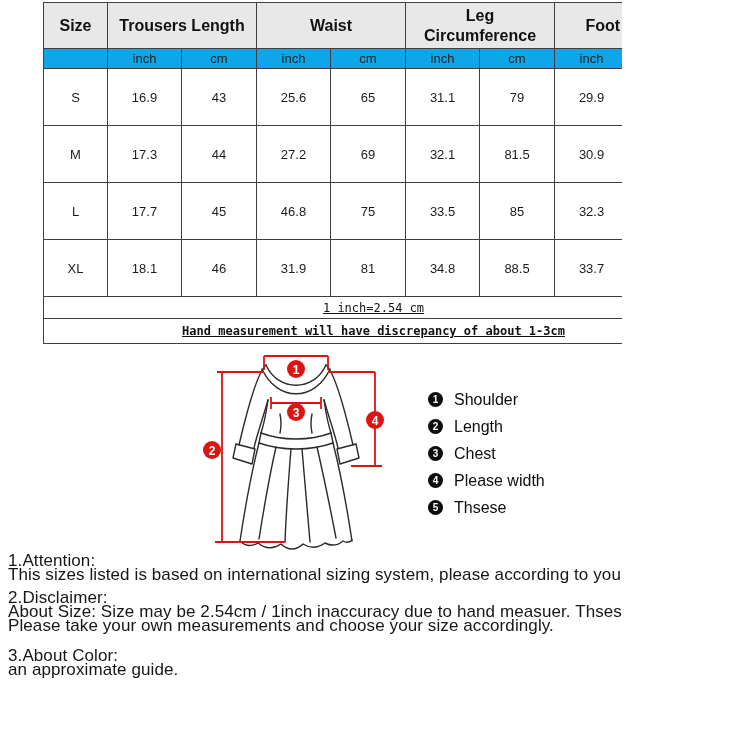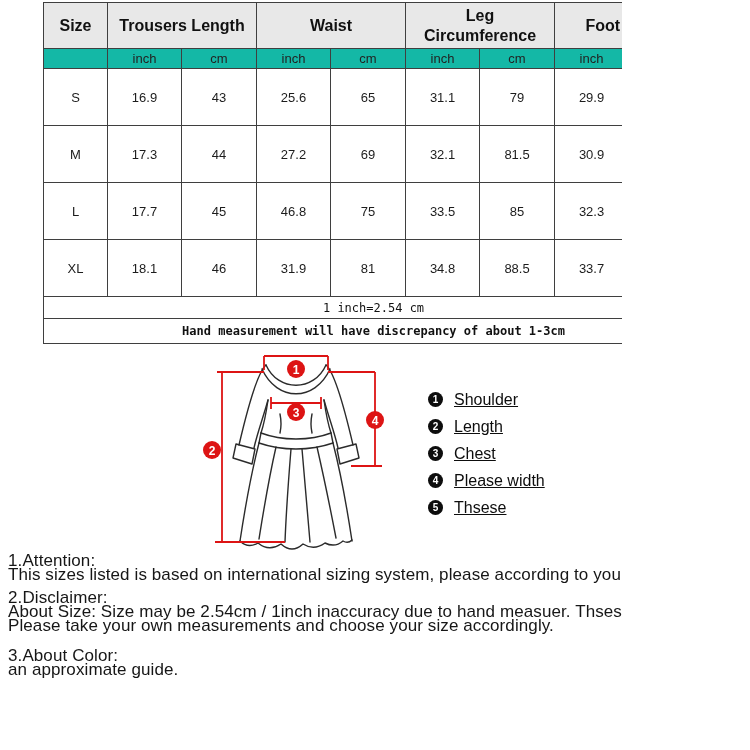--- a/index.html
+++ b/index.html
@@ -12,40 +12,40 @@
     position:absolute; left:43px; top:2px; width:660px;
     border-collapse:collapse; table-layout:fixed;
   }
   table.size-table th, table.size-table td {
     border:1px solid #3f3f3f; text-align:center; vertical-align:middle;
     font-family:"Liberation Sans", sans-serif; overflow:hidden;
   }
   tr.head-row { height:46px; }
   tr.head-row th { background:#e8e8e8; font-size:16px; font-weight:bold; color:#111; line-height:1.2; padding:0 4px; }
   tr.unit-row { height:20px; }
-  tr.unit-row td { background:#14b8a6; font-size:13px; color:#222; }
+  tr.unit-row td { background:#0ea5e9; font-size:13px; color:#222; }
   tr.data-row { height:57px; }
   tr.data-row td { font-size:13px; color:#1c1c1c; background:#fff; }
   tr.foot-row-1 { height:22px; }
   tr.foot-row-2 { height:25px; }
-  tr.foot-row-1 td, tr.foot-row-2 td { background:#fff; font-family:"DejaVu Sans Mono", monospace; font-size:12px; color:#111; }
+  tr.foot-row-1 td, tr.foot-row-2 td { background:#fff; font-family:"DejaVu Sans Mono", monospace; font-size:12px; color:#111;text-decoration:underline; }
   tr.foot-row-2 td { font-weight:bold; }
 
   
   .diagram-svg { position:absolute; left:190px; top:346px; width:232px; height:222px; }
 
   
   .legend { position:absolute; left:428px; top:386px; }
   .legend-item { display:flex; align-items:center; height:27px; }
   .legend-num {
     width:15px; height:15px; border-radius:50%; background:#0d0d0d; color:#fff;
     display:inline-flex; align-items:center; justify-content:center;
     font-size:10px; font-weight:bold; flex:0 0 15px;
   }
-  .legend-label { margin-left:11px; font-size:16px; color:#0d0d0d;text-decoration:underline; }
+  .legend-label { margin-left:11px; font-size:16px; color:#0d0d0d; }
 
   
   .notes { position:absolute; left:8px; top:554px; width:742px; font-size:17px; line-height:14px; color:#161616; letter-spacing:0.1px; }
   .note-line { white-space:nowrap; }
   .note-group-2 { margin-top:9px; }
   .note-group-3 { margin-top:16px; }
   .note-group-4 { margin-top:8px; }
 </style>
 </head>
 <body>

